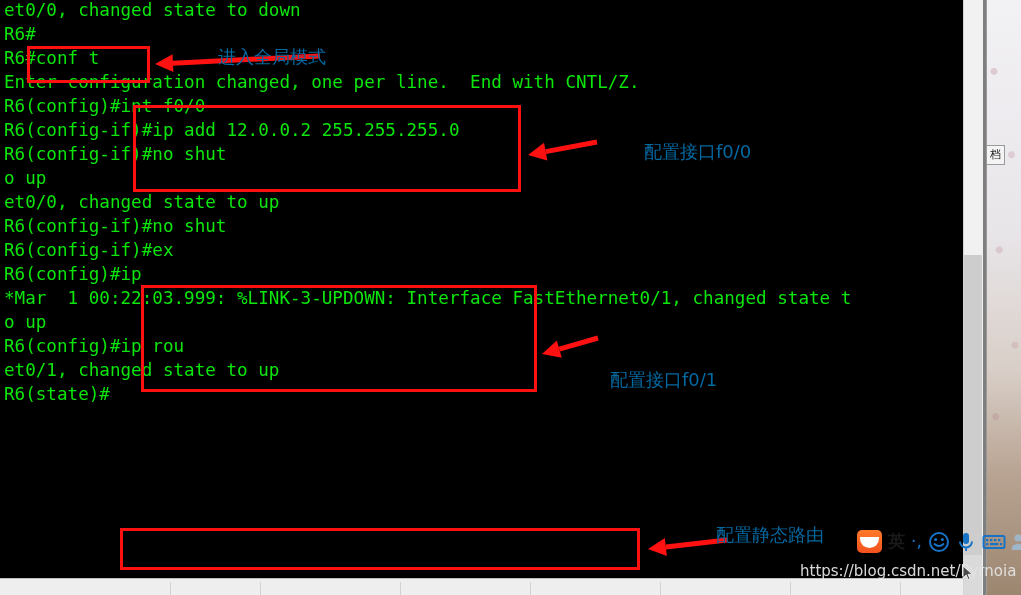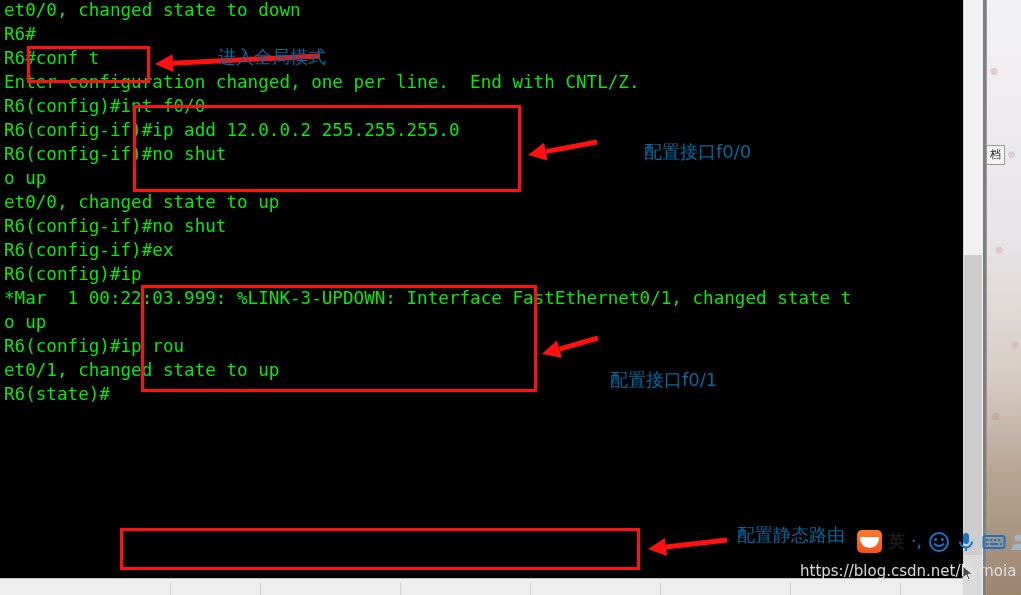--- a/index.html
+++ b/index.html
@@ -269,21 +269,21 @@
       <svg class="anno-arrow" width="88" height="48" viewBox="0 0 88 48" style="left: 526px; top: 322px;">
         <line x1="72" y1="16" x2="33.307431057534814" y2="27.055019697847193" stroke="#ff1111" stroke-width="5"></line>
         <polygon points="16,32 30.83494090645841,18.401304169079786 35.77992120861121,35.7087352266146" fill="#ff1111"></polygon>
       </svg>
       <div class="anno-label" style="left: 610px; top: 330px; margin-top: 40px;">配置接口f0/1</div>
       <div class="anno-box" style="left: 120px; top: 528px; width: 520px; height: 42px; border-color: rgb(255, 17, 17);"></div>
       <svg class="anno-arrow" width="111" height="41" viewBox="0 0 111 41" style="left: 632px; top: 524px;">
         <line x1="95" y1="16" x2="33.88431664981927" y2="22.96254620445097" stroke="#ff1111" stroke-width="5"></line>
         <polygon points="16,25 32.865589752044755,14.020387879541333 34.90304354759378,31.904704529360608" fill="#ff1111"></polygon>
       </svg>
-      <div class="anno-label" style="left: 737px; top: 525px; text-align: right;">配置静态路由</div>
+      <div class="anno-label" style="left: 716px; top: 525px; text-align: right;">配置静态路由</div>
     </div>
 
   <div id="ime-toolbar">
     <span class="ime-logo"></span>
     <span class="ime-cn">英</span>
     <span class="ime-blue">·,</span>
     <span class="ime-icon">
       <svg viewBox="0 0 22 22" width="22" height="22">
         <circle cx="11" cy="11" r="9" fill="none" stroke="#1773c6" stroke-width="2"></circle>
         <circle cx="7.6" cy="8.5" r="1.5" fill="#1773c6"></circle>

